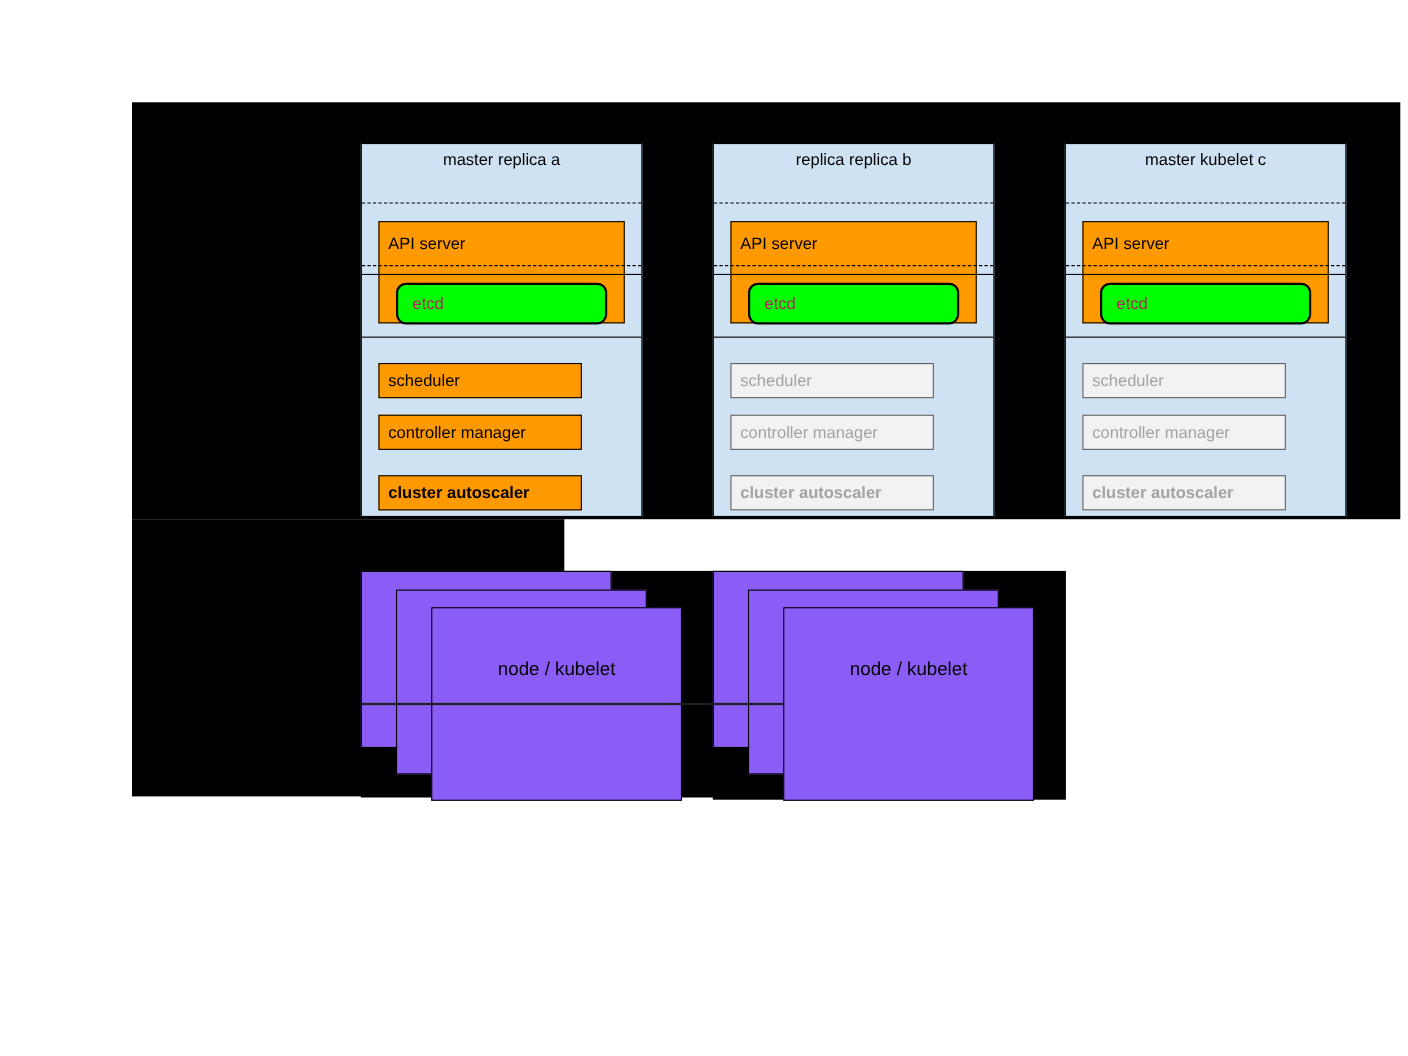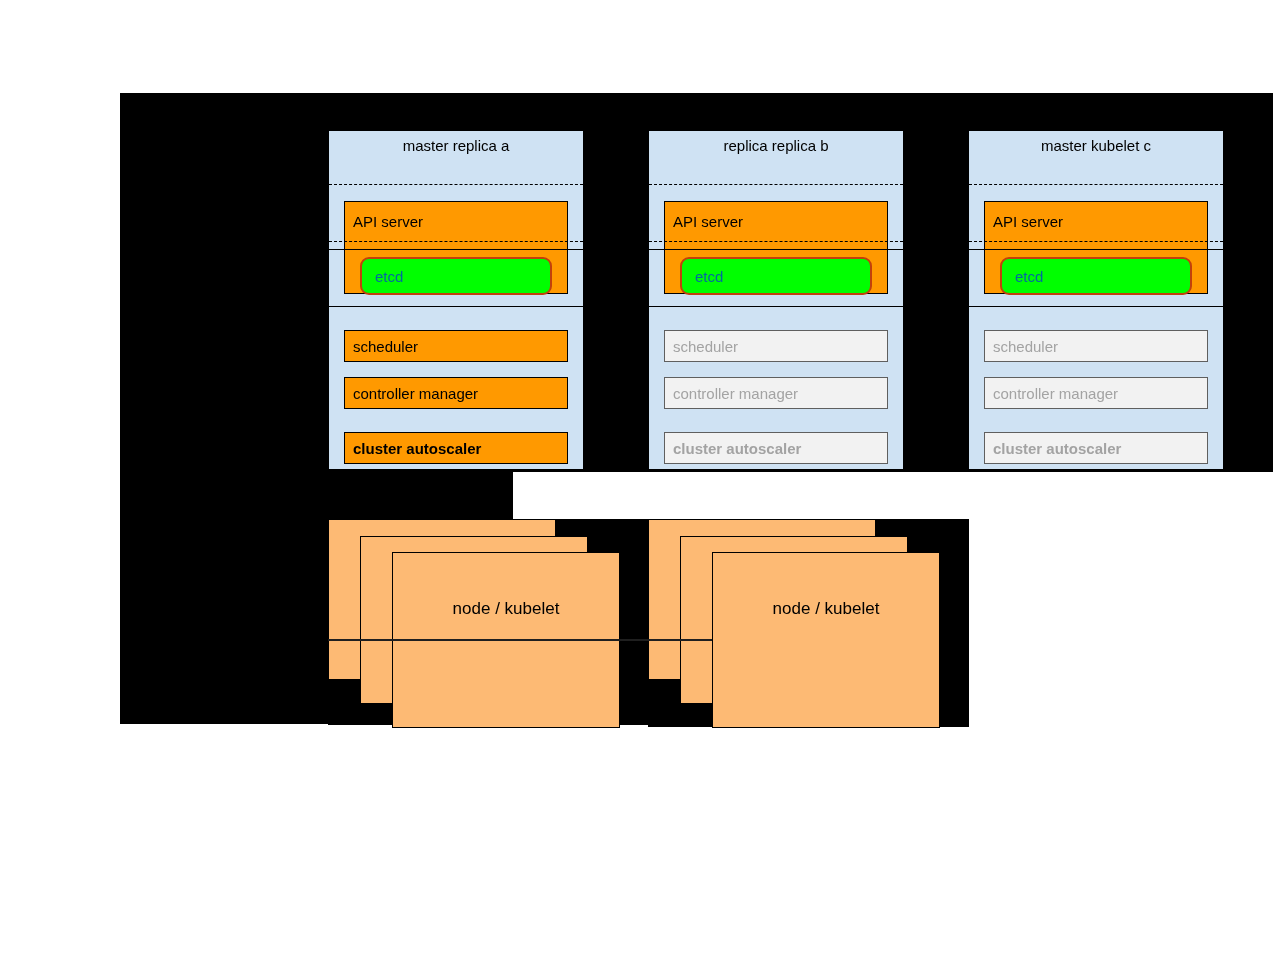--- a/index.html
+++ b/index.html
@@ -27,37 +27,37 @@
   .hr{position:absolute;left:0;right:0;height:0;z-index:4;}
   .hr.dashed{border-top:1px dashed #000;}
   .hr.solid{border-top:1px solid #000;}
   .api-box{
     position:absolute;left:15px;top:70px;width:224px;height:93px;
     background:#ff9900;border:1px solid #000;z-index:3;box-sizing:border-box;
   }
   .api-label{position:absolute;left:8px;top:11px;font-size:15px;color:#000;}
   .etcd-box{
     position:absolute;left:15px;top:55px;width:192px;height:38px;
-    background:#00ff00;border:2px solid #c2410c;border-radius:9px;
+    background:#00ff00;border:2px solid #000000;border-radius:9px;
     box-sizing:border-box;display:flex;align-items:center;padding-left:13px;
-    font-size:15px;color:#0369a1;
+    font-size:15px;color:#be185d;
   }
   .comp{
-    position:absolute;left:15px;width:224px;height:32px;box-sizing:border-box;
+    position:absolute;left:15px;width:185px;height:32px;box-sizing:border-box;
     display:flex;align-items:center;padding-left:8px;font-size:15px;z-index:3;
   }
   .comp.active{background:#ff9900;border:1px solid #000;color:#000;}
   .comp.standby{background:#f2f2f2;border:1px solid #5f5f5f;color:#a3a3a3;}
   .comp.c1{top:199px;}
   .comp.c2{top:246px;text-align:right;}
   .comp.c3{top:301px;font-weight:bold;}
 
   
   .node-box{
-    position:absolute;width:228px;background:#fdba74;border:1px solid #000;
+    position:absolute;width:228px;background:#8b5cf6;border:1px solid #000;
     box-sizing:border-box;
   }
   .node-label{
     position:absolute;left:0;right:0;top:46px;text-align:center;
     font-size:17px;color:#000;
   }
   .node-line{
     position:absolute;left:328px;top:639px;width:385px;height:2px;
     background:#1f1f1f;z-index:5;
   }

